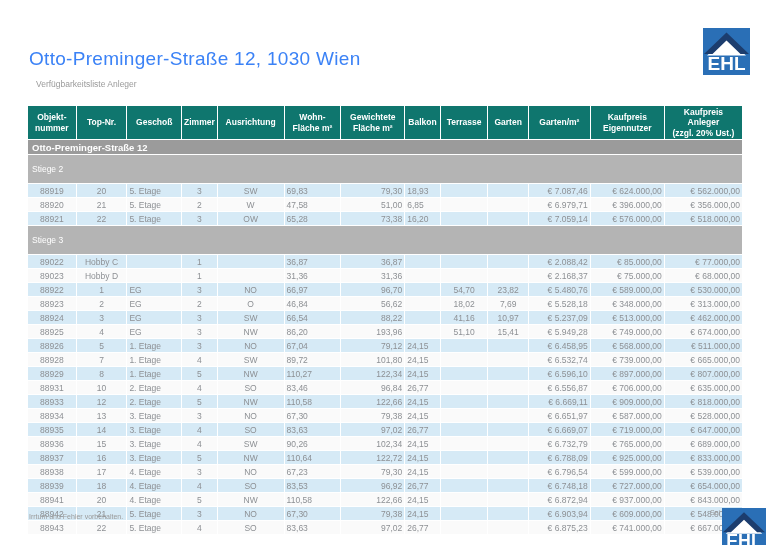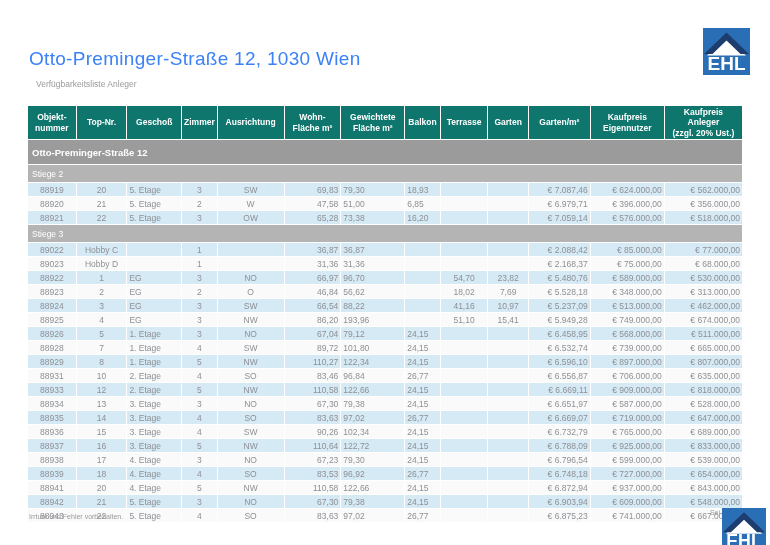--- a/index.html
+++ b/index.html
@@ -32,33 +32,33 @@
     background:#0f766e; color:#ffffff; font-size:8.5px; font-weight:700;
     text-align:center; vertical-align:middle; height:33px; line-height:1.18;
     white-space:pre-line; padding:1px 1px;
   }
   table.avail td {
     font-size:8.5px; color:#8d9094; height:13px; vertical-align:middle;
     overflow:hidden; white-space:nowrap; padding:0 2px;
   }
   tr.property-band td {
     background:#9b9b9b; color:#ffffff; font-weight:700; font-size:9.5px;
-    height:24px; padding-left:4px; text-align:left;
+    height:14px; padding-left:4px; text-align:left;
   }
   tr.stiege-band td {
     background:#b4b4b4; color:#ffffff; font-weight:400; font-size:8.5px;
-    height:17px; padding-left:4px; text-align:left;
+    height:28px; padding-left:4px; text-align:left;
   }
   tr.row-blue td { background:#d6eaf6; }
   tr.row-white td { background:#fafafa; }
 
   td.c0, td.c1, td.c3, td.c4 { text-align:center; }
   td.c2 { text-align:left; padding-left:5px; }
-  td.c5 { text-align:right; padding-right:5px; }
-  td.c6 { text-align:left; padding-right:15px; }
+  td.c5 { text-align:left; padding-right:5px; }
+  td.c6 { text-align:right; padding-right:15px; }
   td.c7 { text-align:left; padding-right:9px; }
   td.c8 { text-align:center; padding-right:11px; }
   td.c9 { text-align:center; padding-right:6px; }
   td.c10, td.c11, td.c12 { text-align:right; padding-right:3px; }
 
   col.w0{width:47px} col.w1{width:49px} col.w2{width:53px} col.w3{width:34px}
   col.w4{width:65px} col.w5{width:55px} col.w6{width:62px} col.w7{width:34px}
   col.w8{width:46px} col.w9{width:39px} col.w10{width:60px} col.w11{width:72px}
   col.w12{width:76px}
 

